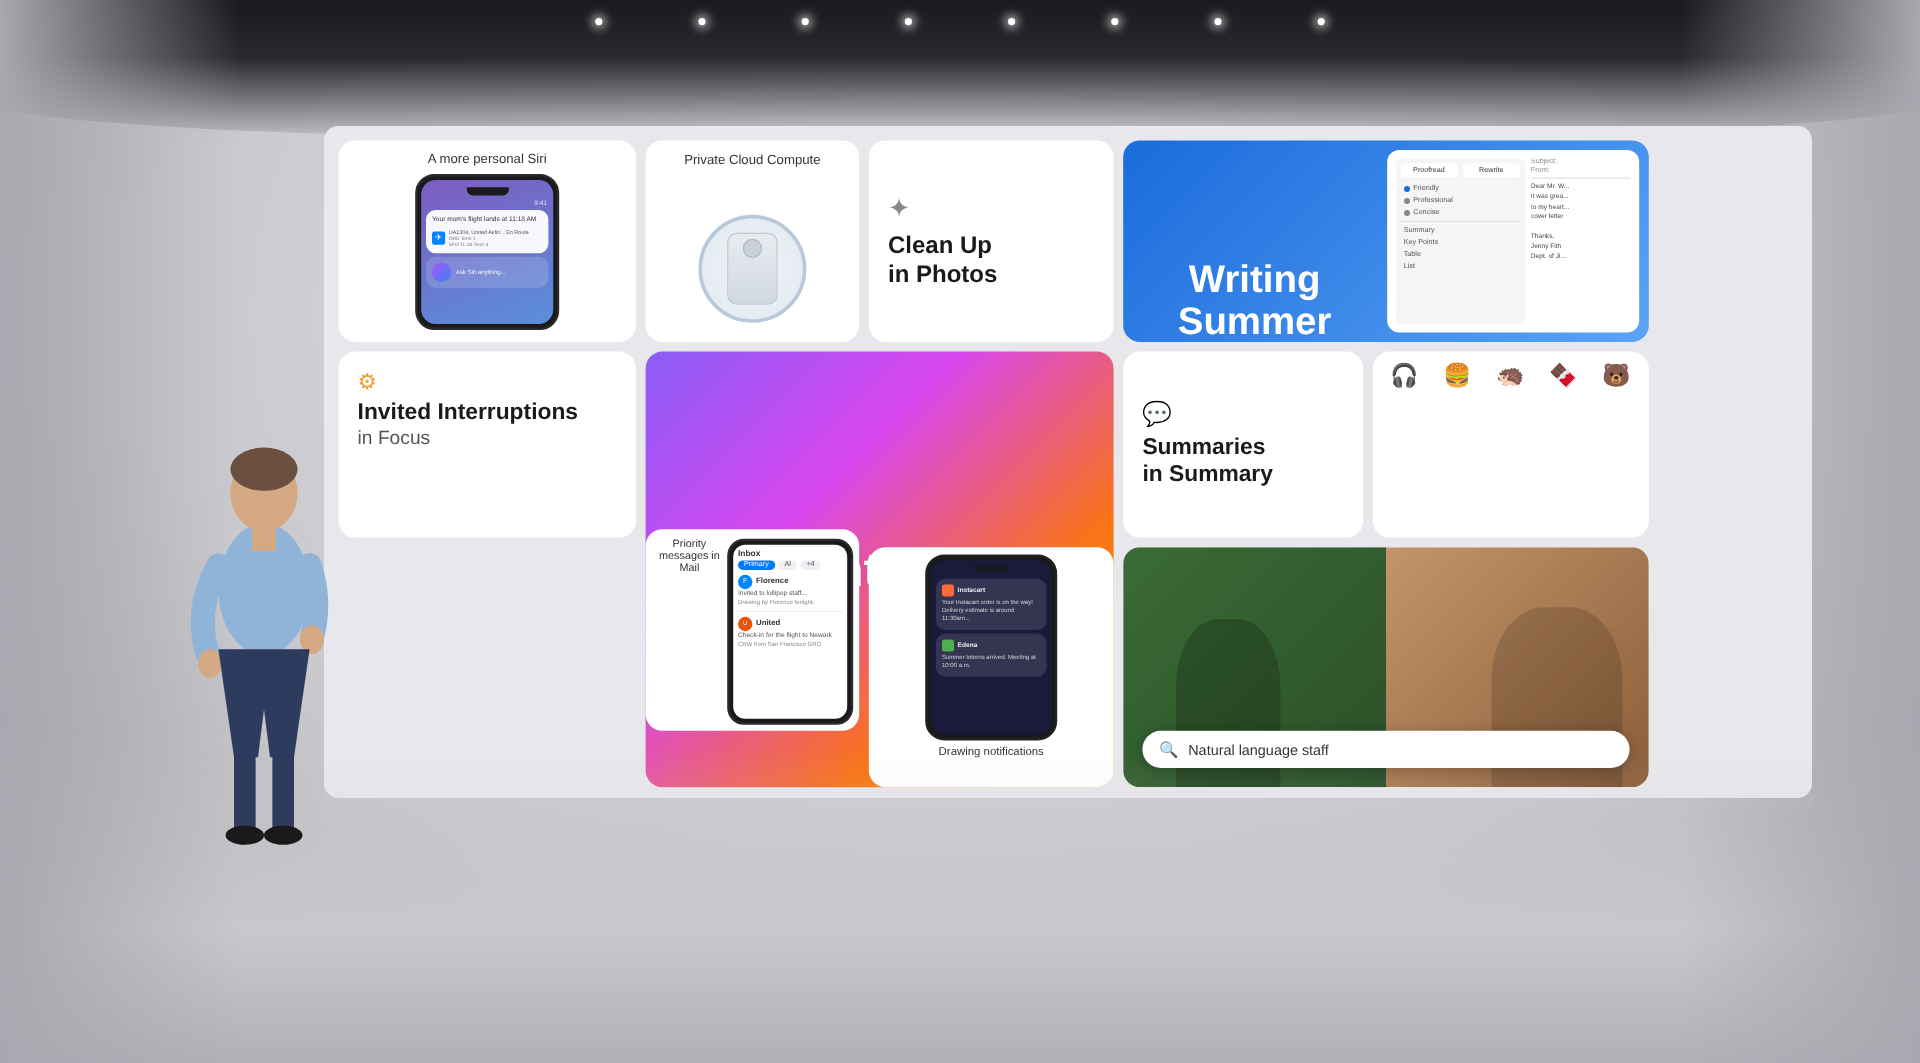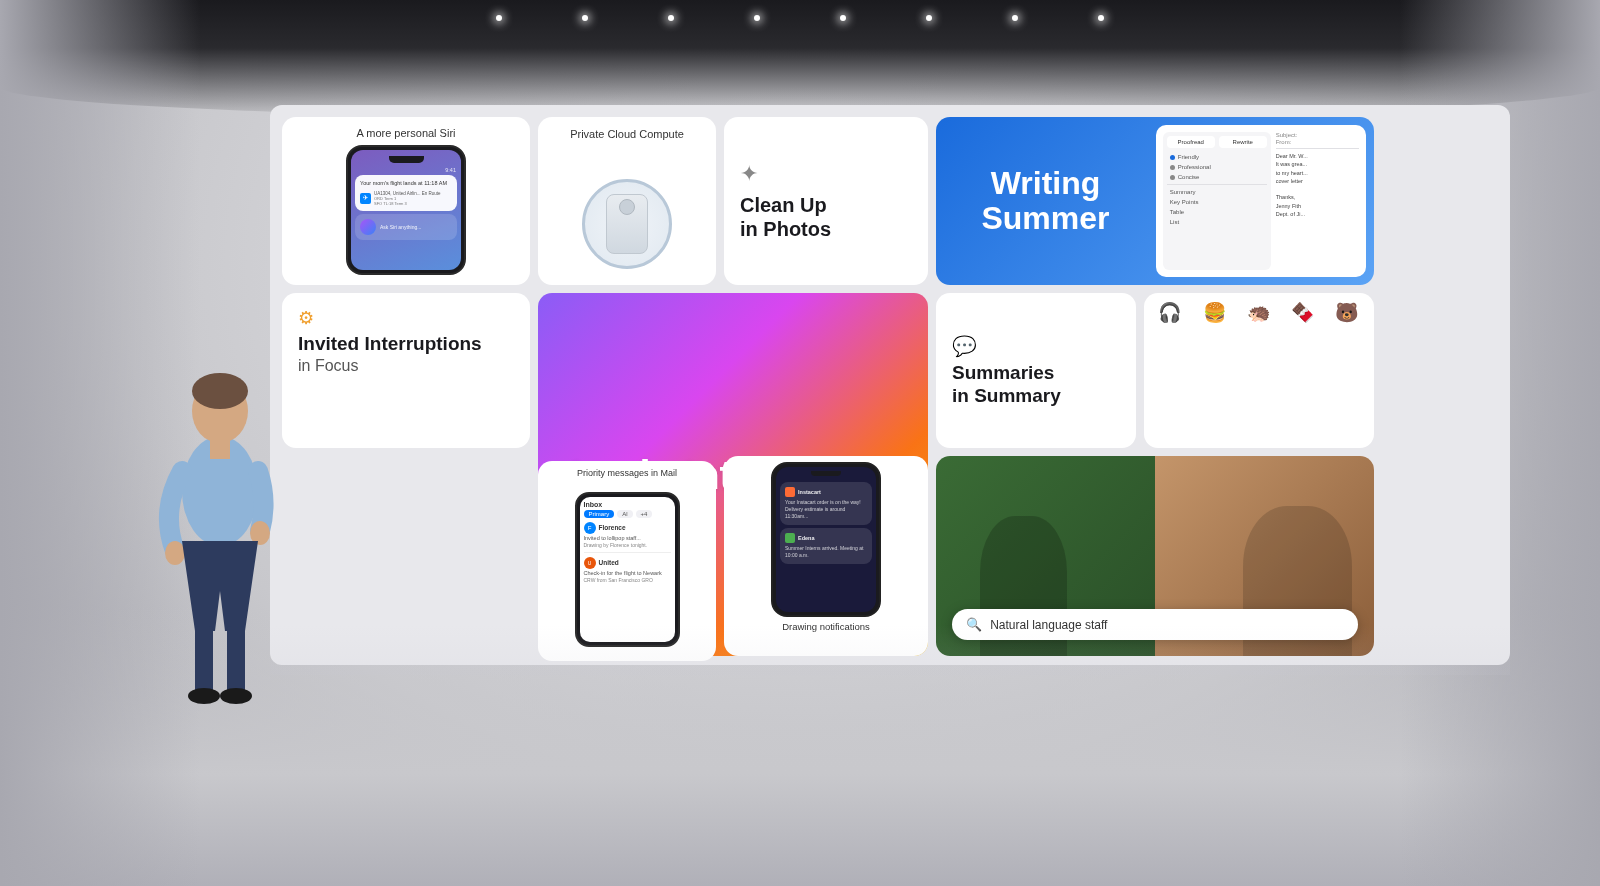--- a/index.html
+++ b/index.html
@@ -145,21 +145,21 @@
 
   <div class="card-inner bg-white" style="display:flex;flex-direction:column;justify-content:center;padding:18px 16px;">
     <div style="font-size:22px;margin-bottom:6px;color:#888;">✦</div>
     <div style="font-size:20px;font-weight:700;color:#1a1a1e;line-height:1.2;">
       <span>Clean Up</span><br>
       <span>in Photos</span>
     </div>
   </div>
 
   <div class="card-inner bg-blue-grad" style="grid-column:4/6;position:relative;overflow:hidden;">
-    <div style="position:absolute;top:0;left:0;bottom:0;width:50%;display:flex;align-items:center;justify-content:center;">
+    <div style="position:absolute;top:0;left:0;bottom:0;width:50%;display:flex;align-items:flex-end;justify-content:center;">
       <div style="font-size:32px;font-weight:700;color:white;text-align:center;line-height:1.1;">
         <span>Writing</span><br>
         <span>Summer</span>
       </div>
     </div>
     <div style="position:absolute;top:8px;right:8px;bottom:8px;width:48%;background:white;border-radius:10px;padding:7px;overflow:hidden;display:flex;gap:5px;">
       <div style="width:55%;background:#f5f5f7;border-radius:6px;padding:4px;">
         <div style="display:flex;gap:4px;margin-bottom:4px;">
           <div style="flex:1;background:white;border-radius:4px;padding:3px;text-align:center;font-size:6px;color:#333;font-weight:500;">Proofread</div>
           <div style="flex:1;background:white;border-radius:4px;padding:3px;text-align:center;font-size:6px;color:#333;font-weight:500;">Rewrite</div>
@@ -232,21 +232,21 @@
         <div>Key points: launch date,</div>
         <div>team assignments, budget</div>
       </div>
     </div>
   </div>
 
 </div>
 
 <div style="position:absolute;top:105px;left:270px;right:90px;height:560px;pointer-events:none;">
 
-  <div style="position:absolute;top:356px;left:268px;width:178px;height:200px;background:white;border-radius:14px;overflow:hidden;display:flex;flex-direction:column;padding:7px 5px 5px;">
+  <div style="position:absolute;top:336px;left:268px;width:178px;height:168px;background:white;border-radius:14px;overflow:hidden;display:flex;flex-direction:row;padding:7px 5px 5px;">
     <div style="font-size:9px;color:#333;text-align:center;margin-bottom:4px;font-weight:500;">Priority messages in Mail</div>
     <div style="flex:1;display:flex;align-items:center;justify-content:center;">
       <div style="width:105px;height:155px;background:#1a1a1e;border-radius:14px;position:relative;overflow:hidden;border:2px solid #2a2a2a;">
         <div style="background:white;position:absolute;inset:3px;border-radius:10px;overflow:hidden;padding:4px;">
           <div style="font-size:7px;font-weight:600;color:#333;margin-bottom:2px;">Inbox</div>
           <div style="display:flex;gap:3px;margin-bottom:4px;">
             <div style="background:#007aff;border-radius:10px;padding:1px 5px;font-size:6px;color:white;">Primary</div>
             <div style="background:#f0f0f4;border-radius:10px;padding:1px 5px;font-size:6px;color:#555;">Al</div>
             <div style="background:#f0f0f4;border-radius:10px;padding:1px 5px;font-size:6px;color:#555;">+4</div>
           </div>

